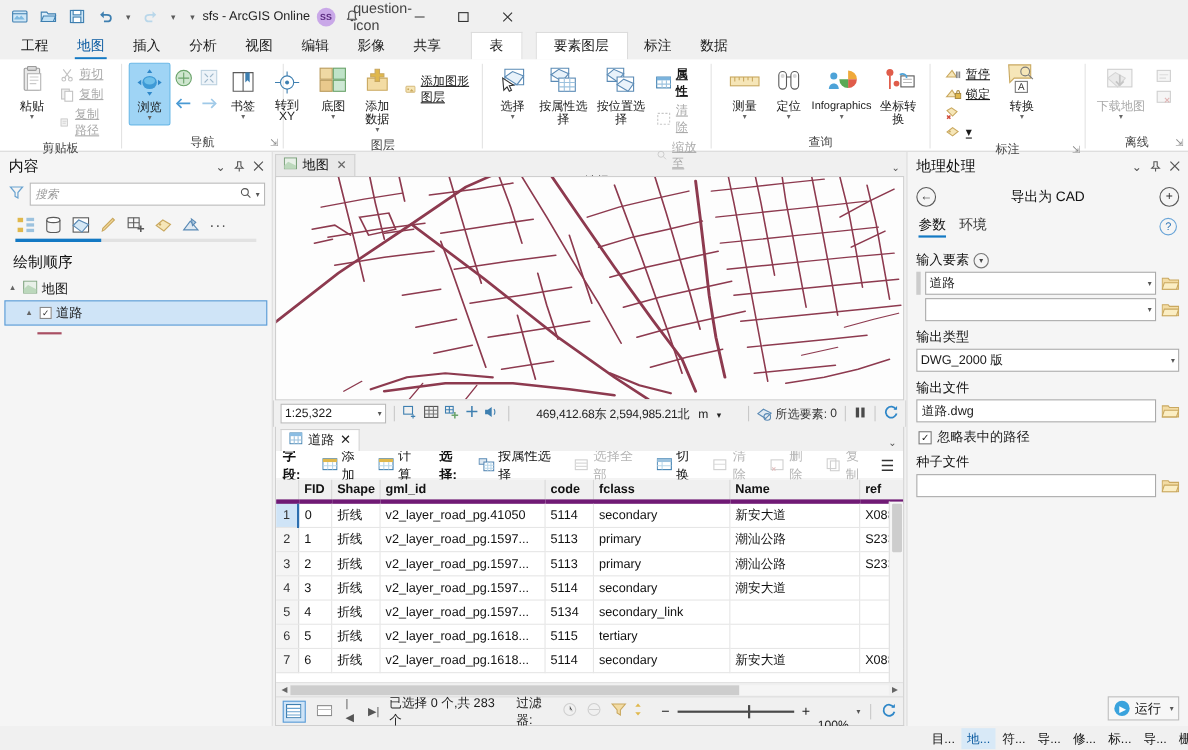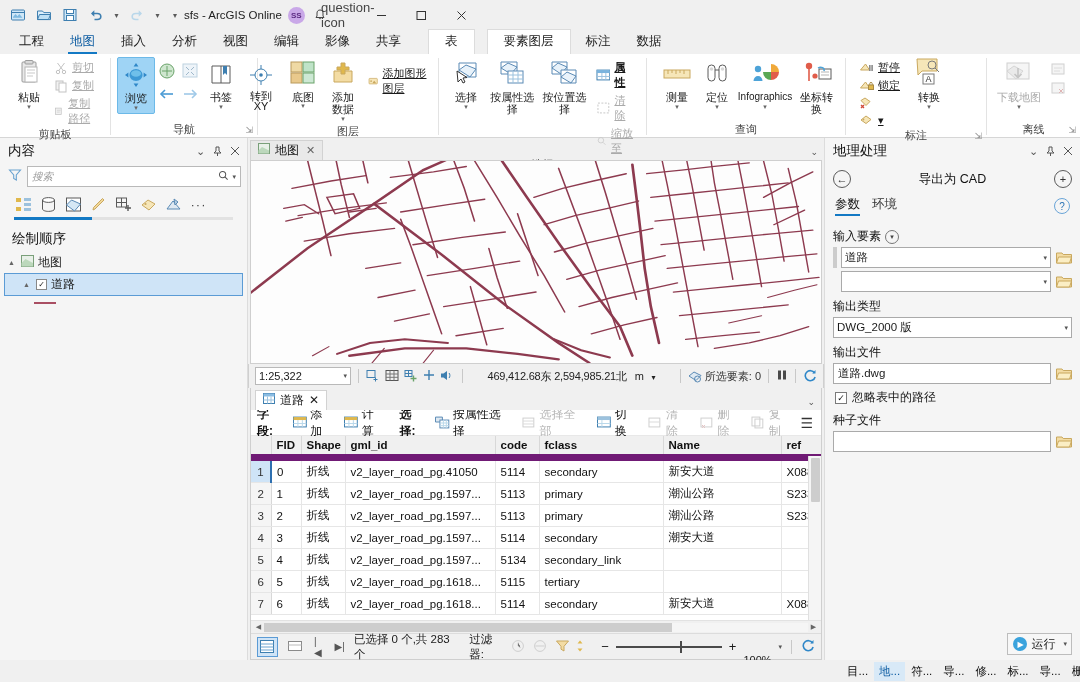--- a/index.html
+++ b/index.html
@@ -102,21 +102,21 @@
   .tabledock { height:272px; display:flex; flex-direction:column; background:#f5f5f5; border:1px solid #cfcfcf; border-top:none; margin:0 2px; flex:0 0 272px;}
   .ttabrow { height:22px; display:flex; align-items:flex-end; padding-left:4px; background:#f0f0f0; position:relative;}
   .ttab { display:flex; align-items:center; gap:5px; background:#ffffff; border:1px solid #d2d2d2; border-bottom:none; padding:2px 7px 3px; font-size:12px; height:20px;}
   .ttoolbar { height:26px; background:#fff; display:flex; align-items:center; gap:6px; padding:0 6px; font-size:12px; border-bottom:1px solid #e8e8e8;}
   .tlbl { font-weight:bold; font-size:12px; color:#111;}
   .titem { display:flex; align-items:center; gap:3px; font-size:12px; color:#111; padding:1px 2px;}
   .titem.dis { color:#b5b5b5; }
   .tburger { margin-left:auto; font-size:14px; color:#333; padding-right:2px;}
   .tablewrap { flex:1; overflow:hidden; background:#fff; position:relative; display:flex; flex-direction:column; min-height:0;}
   table.attr { border-collapse:collapse; width:100%; table-layout:fixed; font-size:11.5px;}
-  table.attr th { background:#f0f0f0; border-right:1px solid #d8d8d8; border-bottom:7px solid #701a75; text-align:left;
+  table.attr th { background:#f0f0f0; border-right:1px solid #d8d8d8; border-bottom:4px solid #701a75; text-align:left;
                   font-weight:bold; padding:3px 5px; font-size:11.5px; color:#111; height:20px;}
   table.attr td { border-right:1px solid #e6e6e6; border-bottom:1px solid #e6e6e6; padding:3px 5px; height:22px; color:#111;}
   table.attr td.rn { background:#f5f5f5; color:#333; text-align:center; border-right:1px solid #d8d8d8;}
   table.attr tr.first td.rn { background:#cfe4f7; }
   table.attr tr.first td.fid { border-left:2px solid #2d6fb0;}
   .th-corner { width:20px; }
   .tvscroll { position:absolute; right:0; top:20px; bottom:0; width:13px; background:#f5f5f5; border-left:1px solid #e0e0e0;}
   .tvthumb { position:absolute; top:2px; left:2px; width:9px; height:44px; background:#cdcdcd; border-radius:1px;}
   .tscrollh { height:13px; background:#f0f0f0; display:flex; align-items:center; border-top:1px solid #e2e2e2; padding:0 2px;}
   .tscrollh .arr { width:11px; text-align:center; font-size:7px; color:#666;}

